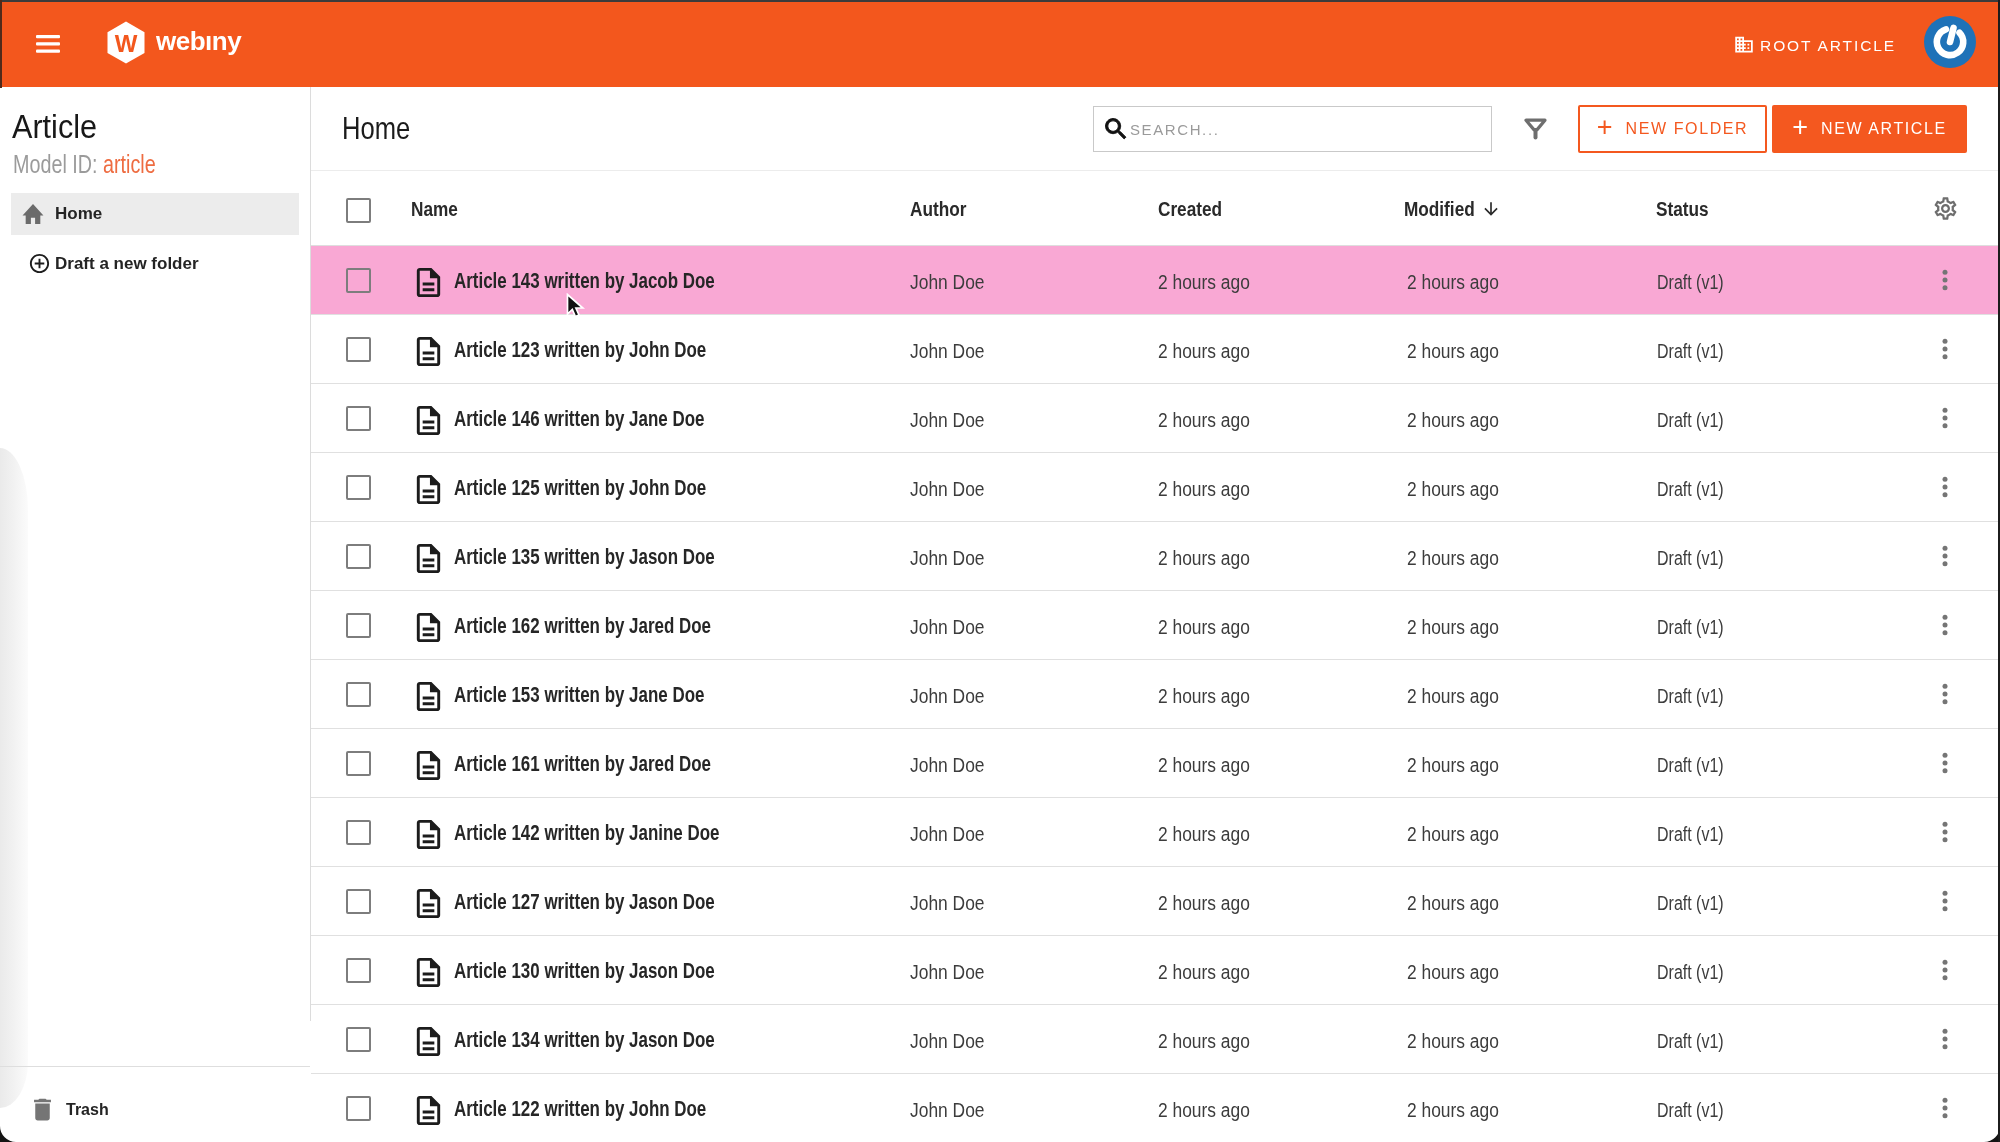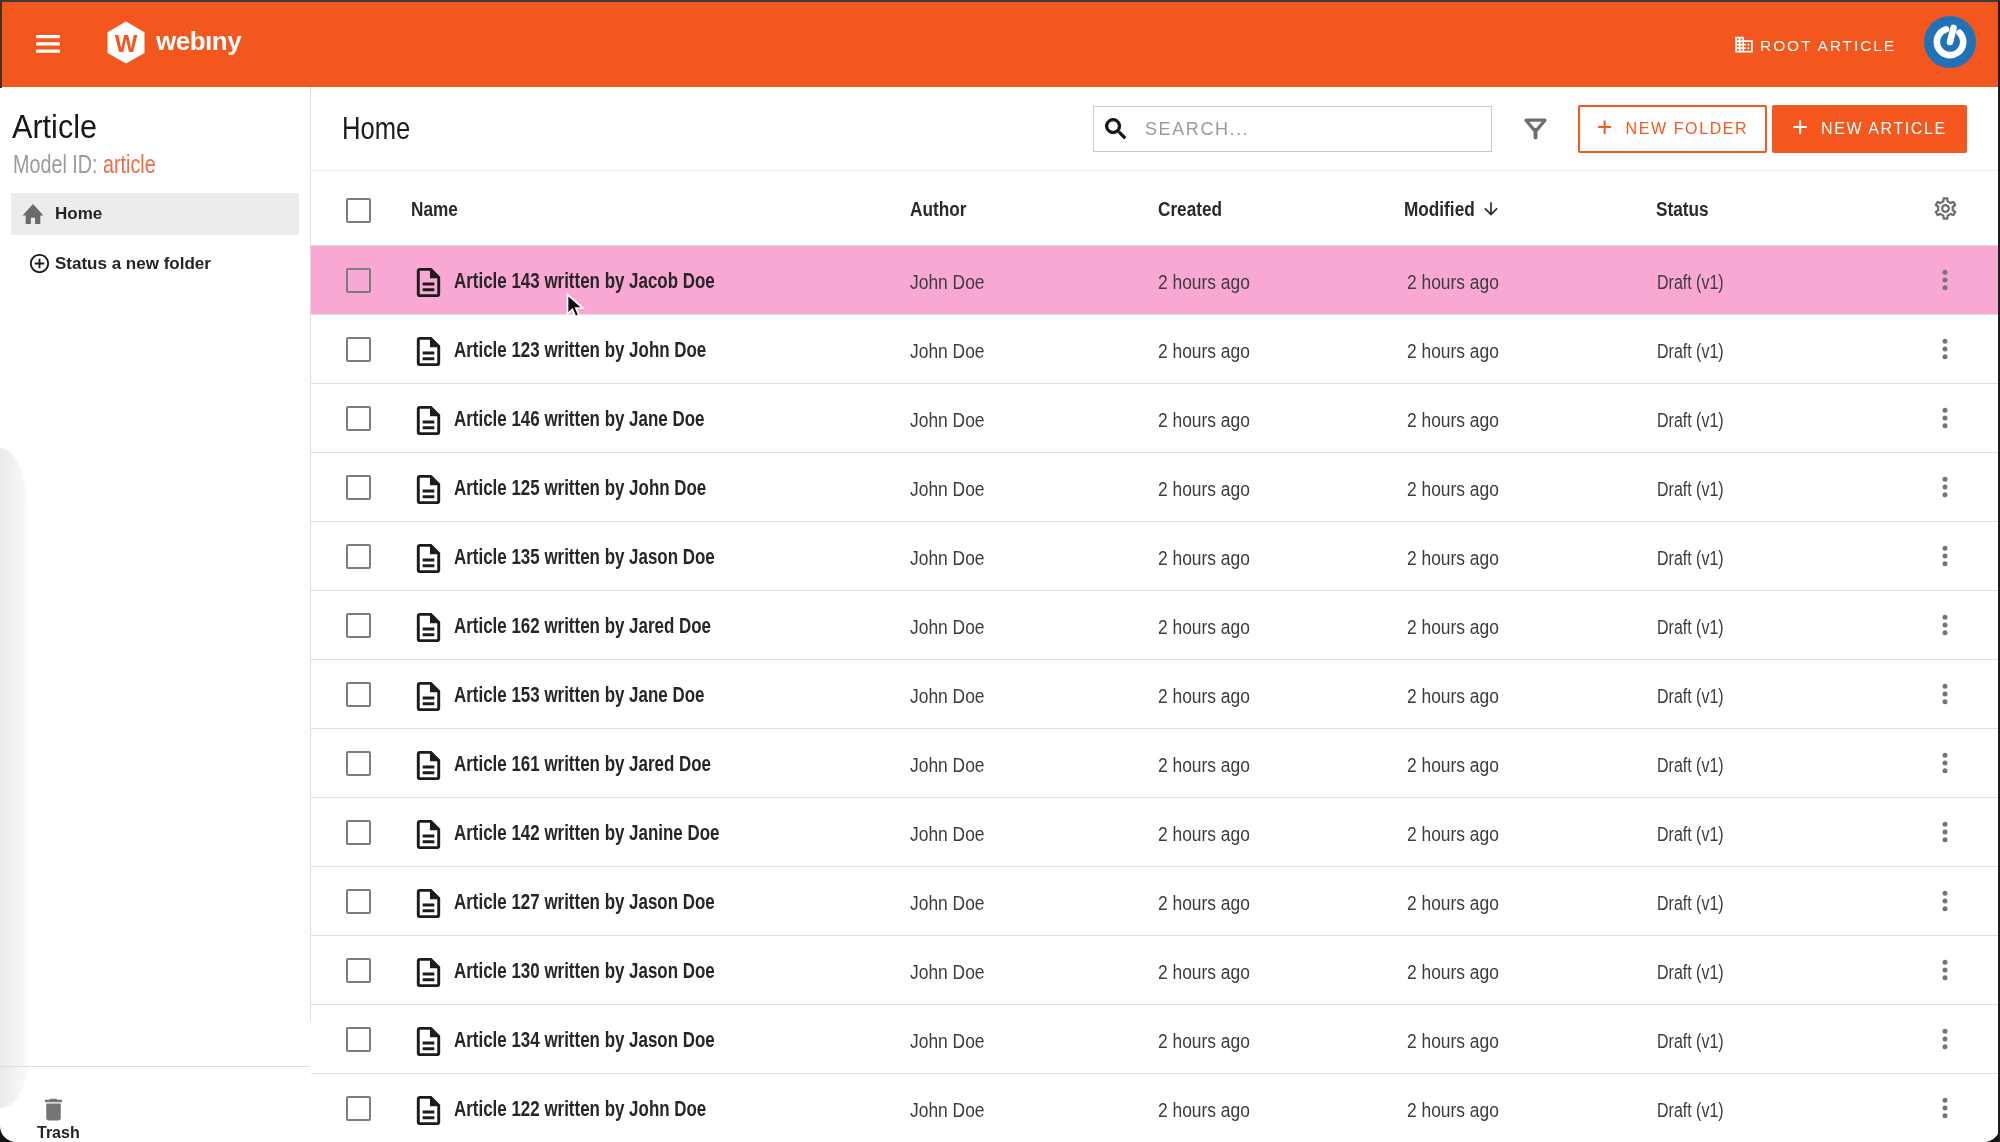--- a/index.html
+++ b/index.html
@@ -33,31 +33,31 @@
 #modelid { left:13px; top:65px; font-size:25px; color:#9b9b9b; line-height:1;
   transform:scaleX(0.79); transform-origin:0 0; white-space:nowrap; }
 #modelid b { color:#ee6c41; font-weight:normal; }
 #homeitem { left:11px; top:106px; width:288px; height:42px; background:#ececec;
   display:flex; align-items:center; }
 #homeitem svg { margin-left:9px; }
 #homeitem span { margin-left:9px; font-size:17px; font-weight:bold; color:#242424; }
 #newfolder { left:28px; top:165px; display:flex; align-items:center; }
 #newfolder span { margin-left:4px; font-size:17px; font-weight:bold; color:#242424; }
 #sbdivider { left:0; top:1066px; width:310px; height:1px; background:#dedede; z-index:8; }
-#trash { left:28px; top:1008px; display:flex; align-items:center;flex-direction:column; }
+#trash { left:28px; top:1008px; display:flex; align-items:center; }
 #trash span { margin-left:9px; font-size:16px; font-weight:bold; color:#242424; }
 
 
 #main { left:311px; top:87px; width:1689px; height:1055px; }
 #pgtitle { left:31px; top:25px; font-size:32px; color:#1b1b1b; line-height:1.05;
   transform:scaleX(0.80); transform-origin:0 0; }
 #searchbox { left:782px; top:19px; width:399px; height:46px; border:1px solid #c9c9c9;
   background:#fff; display:flex; align-items:center; }
 #searchbox svg { margin-left:8px; }
-#searchbox span { margin-left:15px; font-size:18px; letter-spacing:1.6px; color:#9a9a9a; }
+#searchbox span { font-size:15px; letter-spacing:1.6px; color:#9a9a9a; }
 #funnel { left:1213px; top:31px; }
 .btn { position:absolute; top:18px; height:48px; display:flex; align-items:center;
   justify-content:center; font-size:16px; letter-spacing:1.6px; border-radius:2px; white-space:nowrap; }
 #btnfolder { left:1267px; width:189px; border:2px solid #f4581f; color:#f4581f; background:#fff; }
 #btnarticle { left:1461px; width:195px; background:#f4581f; color:#fff; }
 .btn .plus { font-size:27px; font-weight:normal; margin-right:13px; margin-top:-3px; letter-spacing:0; }
 #tooldiv { left:0; top:83px; width:1689px; height:1px; background:#ececec; }
 
 
 #thead { left:0; top:84px; width:1689px; height:75px; border-bottom:1px solid #dedede; }
@@ -126,21 +126,21 @@
   <div id="homeitem" class="abs">
     <svg width="26" height="23" viewBox="0 0 24 22">
         <path fill="#6b6b6b" d="M10 20v-6h4v6h5v-8h3L12 1 2 12h3v8z"></path>
       </svg>
     <span>Home</span>
   </div>
   <div id="newfolder" class="abs">
     <svg width="23" height="23" viewBox="0 0 24 24">
         <path fill="#1d1d1d" d="M12 2C6.48 2 2 6.48 2 12s4.48 10 10 10 10-4.48 10-10S17.52 2 12 2zm0 18c-4.41 0-8-3.59-8-8s3.59-8 8-8 8 3.59 8 8-3.59 8-8 8zm1-13h-2v4H7v2h4v4h2v-4h4v-2h-4z"></path>
       </svg>
-    <span>Status a new folder</span>
+    <span>Draft a new folder</span>
   </div>
   <div id="trash" class="abs">
     <svg width="29" height="29" viewBox="0 0 24 24">
         <path fill="#757575" d="M6 19c0 1.1.9 2 2 2h8c1.1 0 2-.9 2-2V7H6v12zM19 4h-3.5l-1-1h-5l-1 1H5v2h14V4z"></path>
       </svg>
     <span>Trash</span>
   </div>
 </div>
 
 <div id="main" class="abs">

